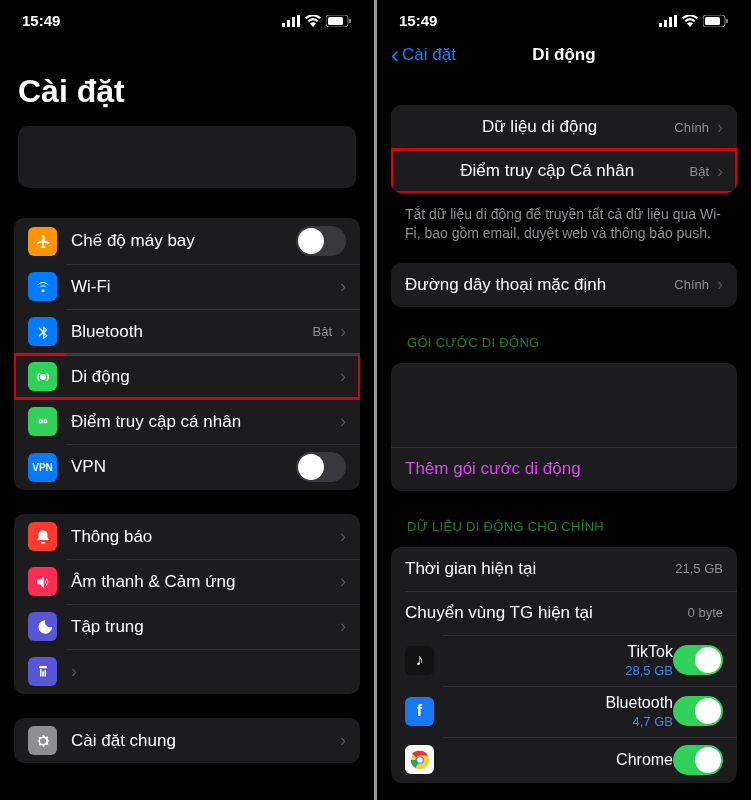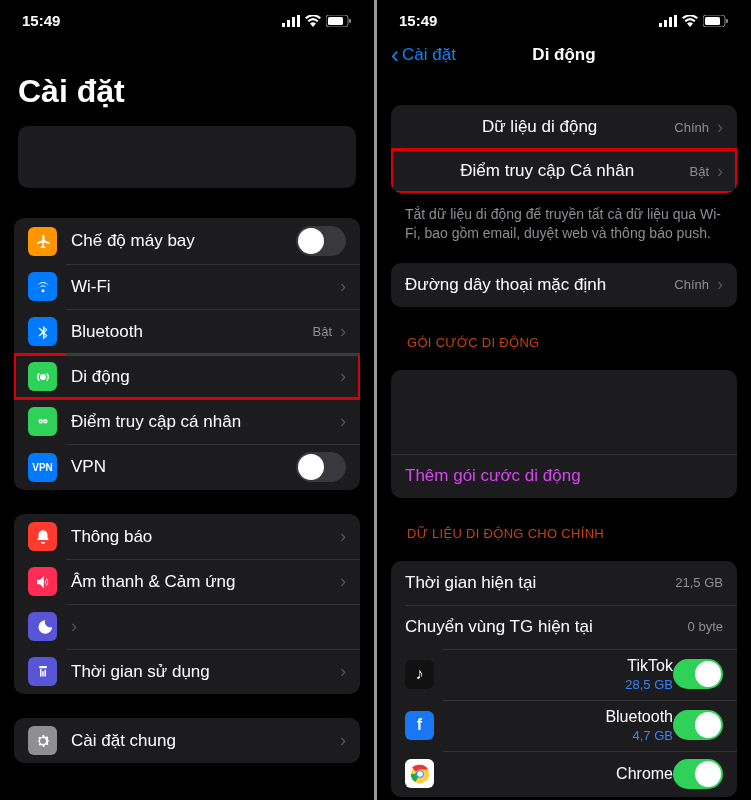--- a/index.html
+++ b/index.html
@@ -23,21 +23,21 @@
 .icon { width: 29px; height: 29px; border-radius: 6px; display: flex; align-items: center; justify-content: center; margin-right: 14px; flex-shrink: 0; }
 .icon svg { width: 18px; height: 18px; }
 .label { flex: 1; font-size: 17px; }
 .sublabel { font-size: 13px; color: #3b82f6; margin-top: 2px; }
 .value { color: #8e8e93; font-size: 13px; margin-right: 8px; }
 .chevron { color: #555; font-size: 18px; }
 .toggle { width: 50px; height: 30px; background: #39393d; border-radius: 15px; position: relative; }
 .toggle.on { background: #30d158; }
 .toggle .knob { width: 26px; height: 26px; background: #fff; border-radius: 50%; position: absolute; top: 2px; left: 2px; transition: none; }
 .toggle.on .knob { left: 22px; }
-.section-header { color: #c2410c; font-size: 13px; padding: 4px 30px 20px; text-transform: uppercase; letter-spacing: 0.3px; }
+.section-header { color: #15803d; font-size: 13px; padding: 4px 30px 13px; text-transform: uppercase; letter-spacing: 0.3px; }
 .footer-text { color: #8e8e93; font-size: 14px; padding: 4px 28px 20px; line-height: 1.35; }
 .link-row { color: #d946ef; font-size: 17px; padding: 14px 14px; }
 .blank-block { height: 84px; }
 .app-icon { width: 29px; height: 29px; border-radius: 6px; margin-right: 14px; flex-shrink: 0; display: flex; align-items: center; justify-content: center; font-size: 16px; font-weight: 700; }
 .two-line { display: flex; flex-direction: column; flex: 1; align-items: flex-end; }
 </style>
 </head>
 <body>
 
 <div class="phone">
@@ -140,29 +140,29 @@
           </div>
         <span class="label">Âm thanh &amp; Cảm ứng</span>
         <span class="chevron">›</span>
       </div>
       <div class="row">
         <div class="icon" style="background:#5856d6">
             <svg viewBox="0 0 24 24" fill="#fff">
               <path d="M15 3a9 9 0 109 9 7 7 0 01-9-9z"></path>
             </svg>
           </div>
+        <span class="label">Tập trung</span>
         <span class="chevron">›</span>
       </div>
       <div class="row">
         <div class="icon" style="background:#5856d6">
             <svg viewBox="0 0 24 24" fill="#fff">
               <path d="M7 4h10v3H7zm1 4h2v10H8zm3 3h2v7h-2zm3-2h2v9h-2z"></path>
             </svg>
           </div>
-        <span class="label">Thời gian sử dụng</span>
         <span class="chevron">›</span>
       </div>
     </div>
 
     <div class="group">
       <div class="row">
         <div class="icon" style="background:#8e8e93">
             <svg viewBox="0 0 24 24" fill="#fff">
               <path d="M12 8a4 4 0 100 8 4 4 0 000-8zm9 4l-2 .5a7 7 0 01-.8 2l1 1.7-1.5 1.5-1.7-1a7 7 0 01-2 .8L14 20h-2l-.5-2a7 7 0 01-2-.8l-1.7 1-1.5-1.5 1-1.7a7 7 0 01-.8-2L4 12l2-.5a7 7 0 01.8-2l-1-1.7L7.3 6.3l1.7 1a7 7 0 012-.8L11.5 4h2l.5 2a7 7 0 012 .8l1.7-1 1.5 1.5-1 1.7a7 7 0 01.8 2z"></path>
             </svg>

